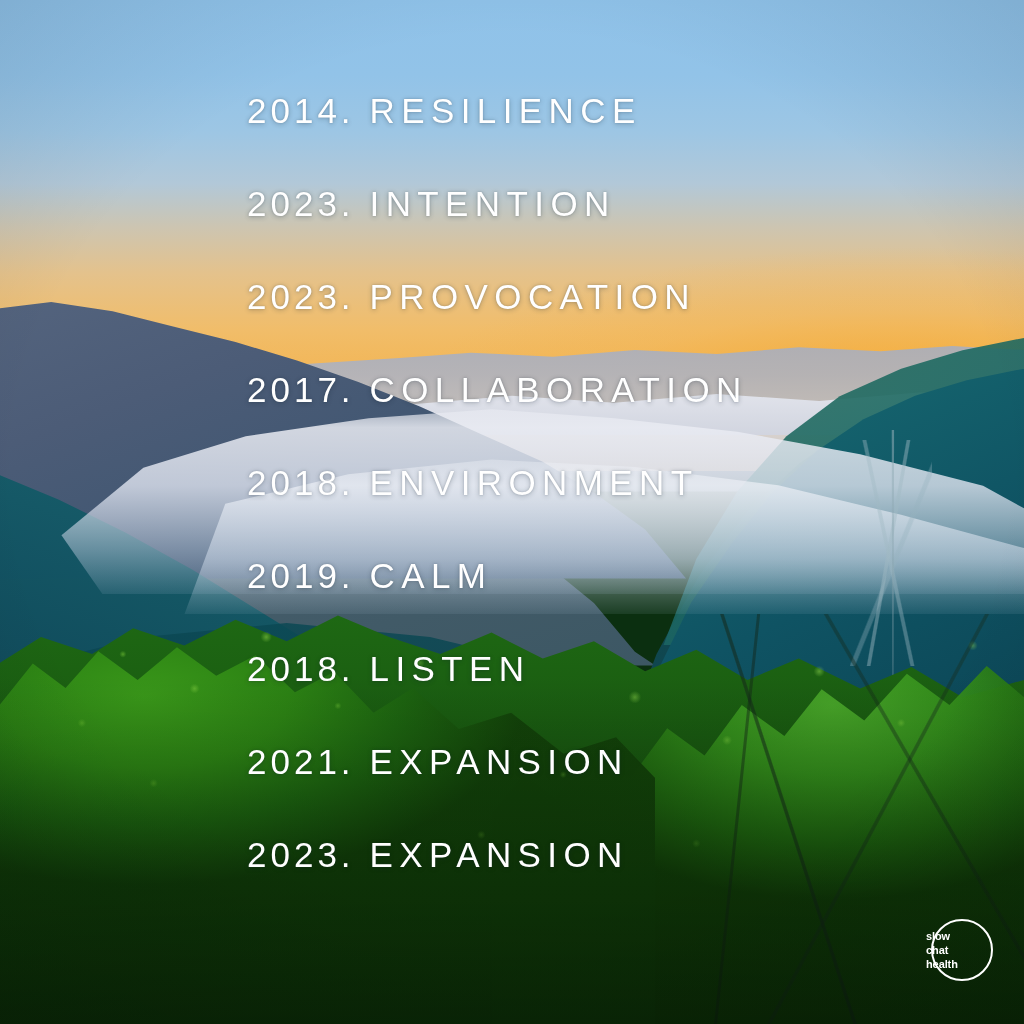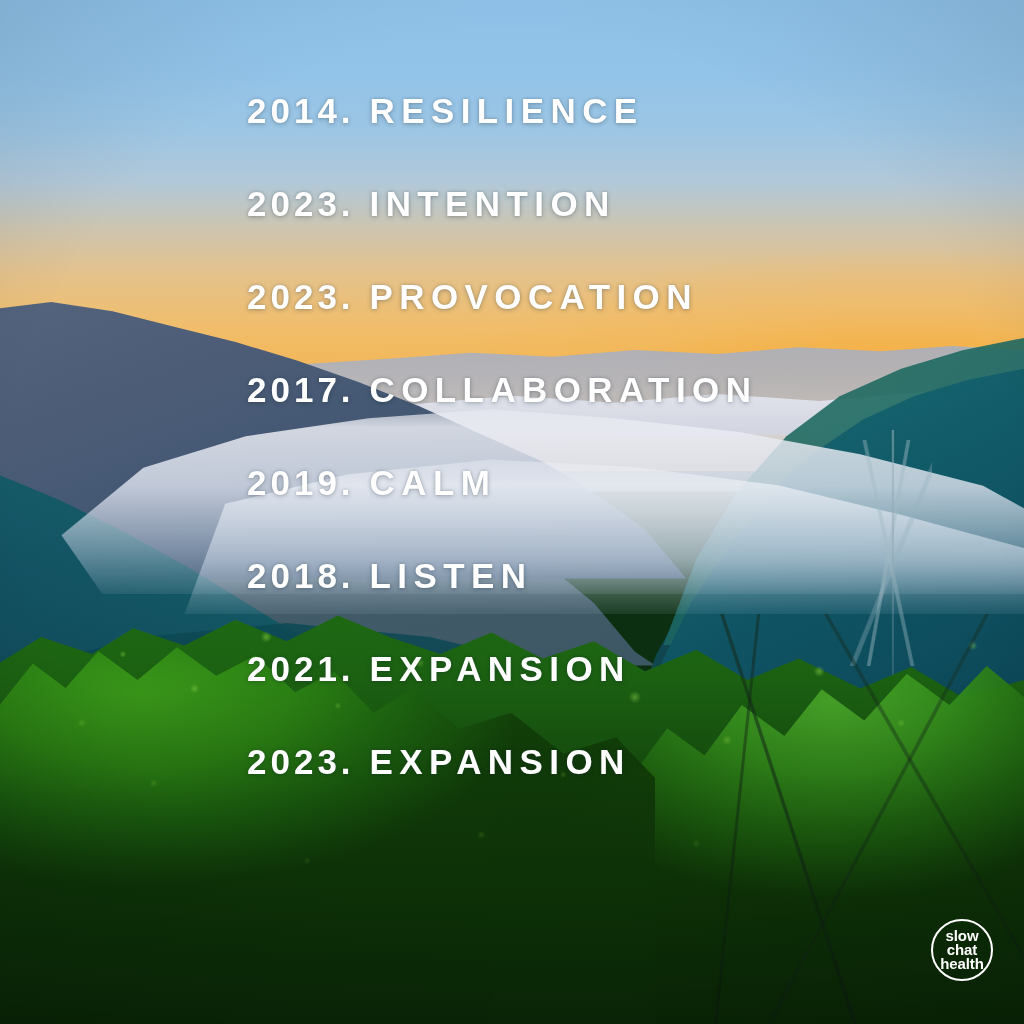--- a/index.html
+++ b/index.html
@@ -230,21 +230,21 @@
   .themes{
     position:absolute;
     left:247px;
     top:64px;
     width:760px;
   }
   .theme-line{
     color:#ffffff;
     font-size:35px;
     line-height:93px;
-    font-weight:700;
+    font-weight:400;
     letter-spacing:5.2px;
     white-space:nowrap;
     text-shadow:0 1px 5px rgba(20,35,50,.30), 0 0 2px rgba(30,45,60,.22);
     font-family:"Liberation Sans", sans-serif;
   }
   .theme-line .yr{letter-spacing:4.0px;}
   .theme-line .wd{letter-spacing:6.4px;}
 
   
   .logo{
@@ -257,25 +257,24 @@
   .logo-ring{
     position:absolute;inset:0;
     border:2px solid #ffffff;
     border-radius:50%;
   }
   .logo-words{
     position:absolute;
     left:-5px;
     top:10px;
     width:72px;
-    text-align:center;
     color:#fff;
     font-family:"Liberation Sans", sans-serif;
     font-weight:700;
-    font-size:15px;
+    font-size:11px;
     line-height:14.2px;
     letter-spacing:-.1px;
   }
   .logo-words span{display:block;}
 </style>
 </head>
 <body>
 
 <div id="stage">
 
@@ -323,20 +322,24 @@
     <div class="theme-line">
       <span class="yr">2023.</span>
       <span class="wd">PROVOCATION</span>
     </div>
 
     <div class="theme-line">
       <span class="yr">2017.</span>
       <span class="wd">COLLABORATION</span>
     </div>
 
+    <div class="theme-line">
+      <span class="yr">2018.</span>
+      <span class="wd">ENVIRONMENT</span>
+    </div>
 
     <div class="theme-line">
       <span class="yr">2019.</span>
       <span class="wd">CALM</span>
     </div>
 
     <div class="theme-line">
       <span class="yr">2018.</span>
       <span class="wd">LISTEN</span>
     </div>

